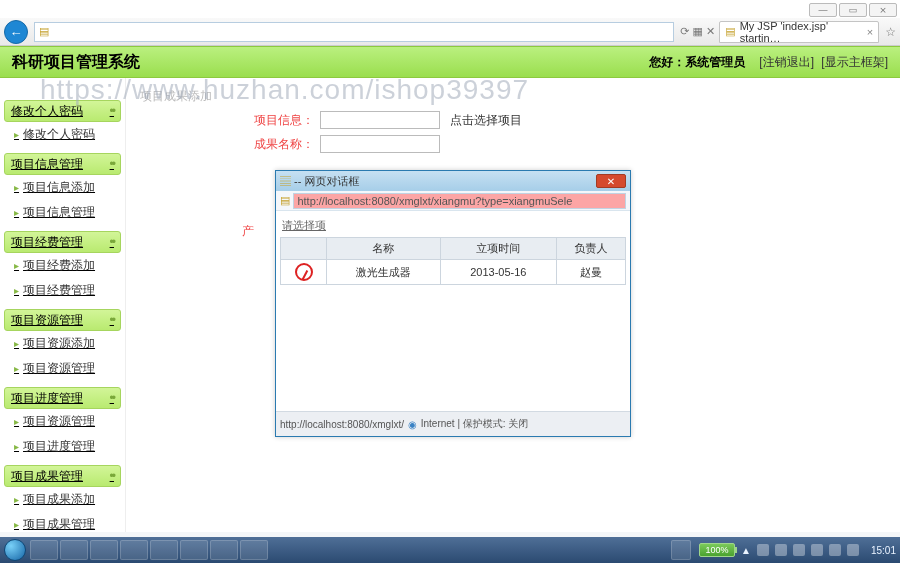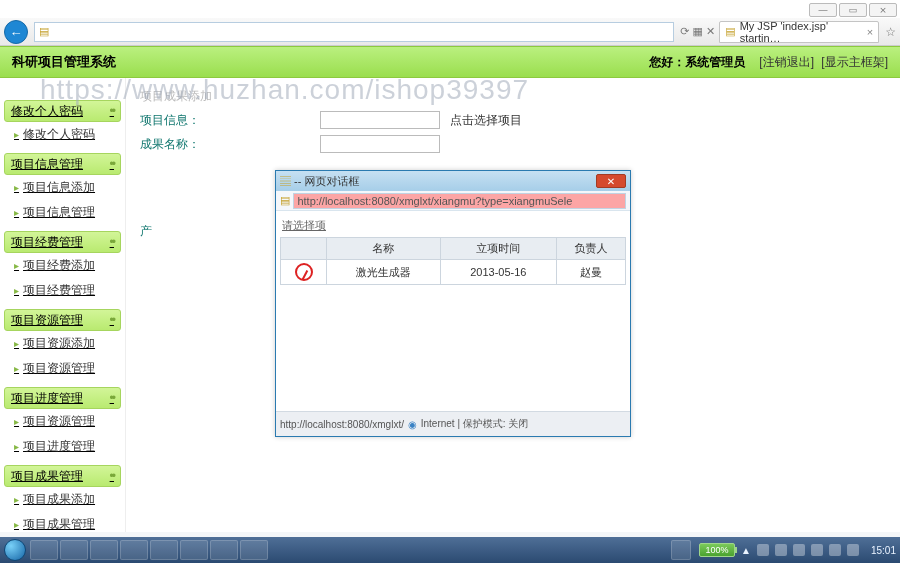--- a/index.html
+++ b/index.html
@@ -13,37 +13,37 @@
 .ie-toolbar { position: absolute; top: 18px; left: 0; right: 0; height: 28px; background: linear-gradient(#f9f9f9,#e9e9e9); border-bottom: 1px solid #ccc; display: flex; align-items: center; padding: 0 4px; }
 .backbtn { width: 24px; height: 24px; border-radius: 50%; background: #1e87d4; border: 1px solid #166aa8; display: flex; align-items: center; justify-content: center; color: #fff; font-size: 13px; }
 .ie-url { flex: 1; margin: 0 6px; height: 20px; border: 1px solid #b7cde0; background: #fff; display: flex; align-items: center; padding: 0 4px; font-size: 11px; color: #555; }
 .ie-icons { display: flex; gap: 4px; color: #777; font-size: 11px; }
 .ie-tab { max-width: 160px; height: 22px; border: 1px solid #c4c4c4; background: #fff; display: flex; align-items: center; padding: 0 5px; font-size: 11px; color: #333; margin-left: 4px; border-radius: 2px 2px 0 0; }
 .ie-tab .x { margin-left: 6px; color: #888; }
 .ie-star { margin-left: 6px; color: #777; }
 
 
 .app-header { position: absolute; top: 46px; left: 0; right: 0; height: 32px; background: linear-gradient(#baf07f,#9ade4e); border-top: 1px solid #8cc93f; border-bottom: 1px solid #8cc93f; display: flex; align-items: center; justify-content: space-between; padding: 0 12px; }
-.app-title { font-size: 13px; font-weight: bold; font-family: Liberation Serif, serif; }
+.app-title { font-size: 16px; font-weight: bold; font-family: Liberation Serif, serif; }
 .app-right { font-size: 12px; }
 .app-right a { color: #333; text-decoration: none; margin-left: 4px; }
 
 
 .main { position: absolute; top: 78px; left: 0; right: 0; bottom: 26px; display: flex; background: #fff; }
 .sidebar { width: 125px; padding: 22px 4px; text-decoration: underline; }
 .sheader { background: linear-gradient(#d2f598,#b9ea70); border: 1px solid #a6d55e; border-radius: 3px; height: 22px; display: flex; align-items: center; justify-content: space-between; padding: 0 6px; font-size: 12px; margin-top: 6px; }
 .sheader:first-child { margin-top: 0; }
 .sheader .dots { color: #7aa83a; letter-spacing: -2px; }
 .sitem { display: flex; align-items: center; padding: 4px 2px 4px 10px; font-size: 12px; color: #333; }
 .sitem::before { content: "▸"; color: #87b846; margin-right: 4px; font-size: 10px; }
 
 .content-bg { flex: 1; background: #fff; border-left: 1px solid #eee; position: relative; padding: 10px 14px; }
 .faded-tab { color: #bbb; font-size: 12px; }
 .form-row { display: flex; align-items: center; margin-top: 6px; }
-.form-label { width: 180px; text-align: left; padding-right: 6px; color: #0f766e; font-size: 12px; }
+.form-label { width: 180px; text-align: right; padding-right: 6px; color: #ef4444; font-size: 12px; }
 .form-input { width: 120px; height: 18px; border: 1px solid #bbb; }
 .hint { margin-left: 10px; font-size: 12px; color: #333; }
 
 
 .dialog { position: absolute; left: 275px; top: 170px; width: 356px; height: 267px; border: 1px solid #2a7ab0; background: #fff; box-shadow: 0 0 5px rgba(0,0,0,.2); }
 .dlg-title { height: 20px; background: linear-gradient(#c6e0f2,#a6cee8); display: flex; align-items: center; justify-content: space-between; padding: 0 4px; font-size: 11px; color: #333; }
 .dlg-title .close { width: 30px; height: 14px; background: #d54a2e; border: 1px solid #a33b24; color: #fff; display: flex; align-items: center; justify-content: center; font-size: 10px; border-radius: 2px; }
 .dlg-url { height: 20px; background: #f4f7fb; border-bottom: 1px solid #d9e5ee; display: flex; align-items: center; padding: 0 4px; font-size: 11px; color: #555; }
 .dlg-url-box { flex: 1; border: 1px solid #c1d3e2; background: #fca5a5; height: 16px; display: flex; align-items: center; padding: 0 3px; margin-left: 3px; }
 .dlg-body { padding: 4px; }

